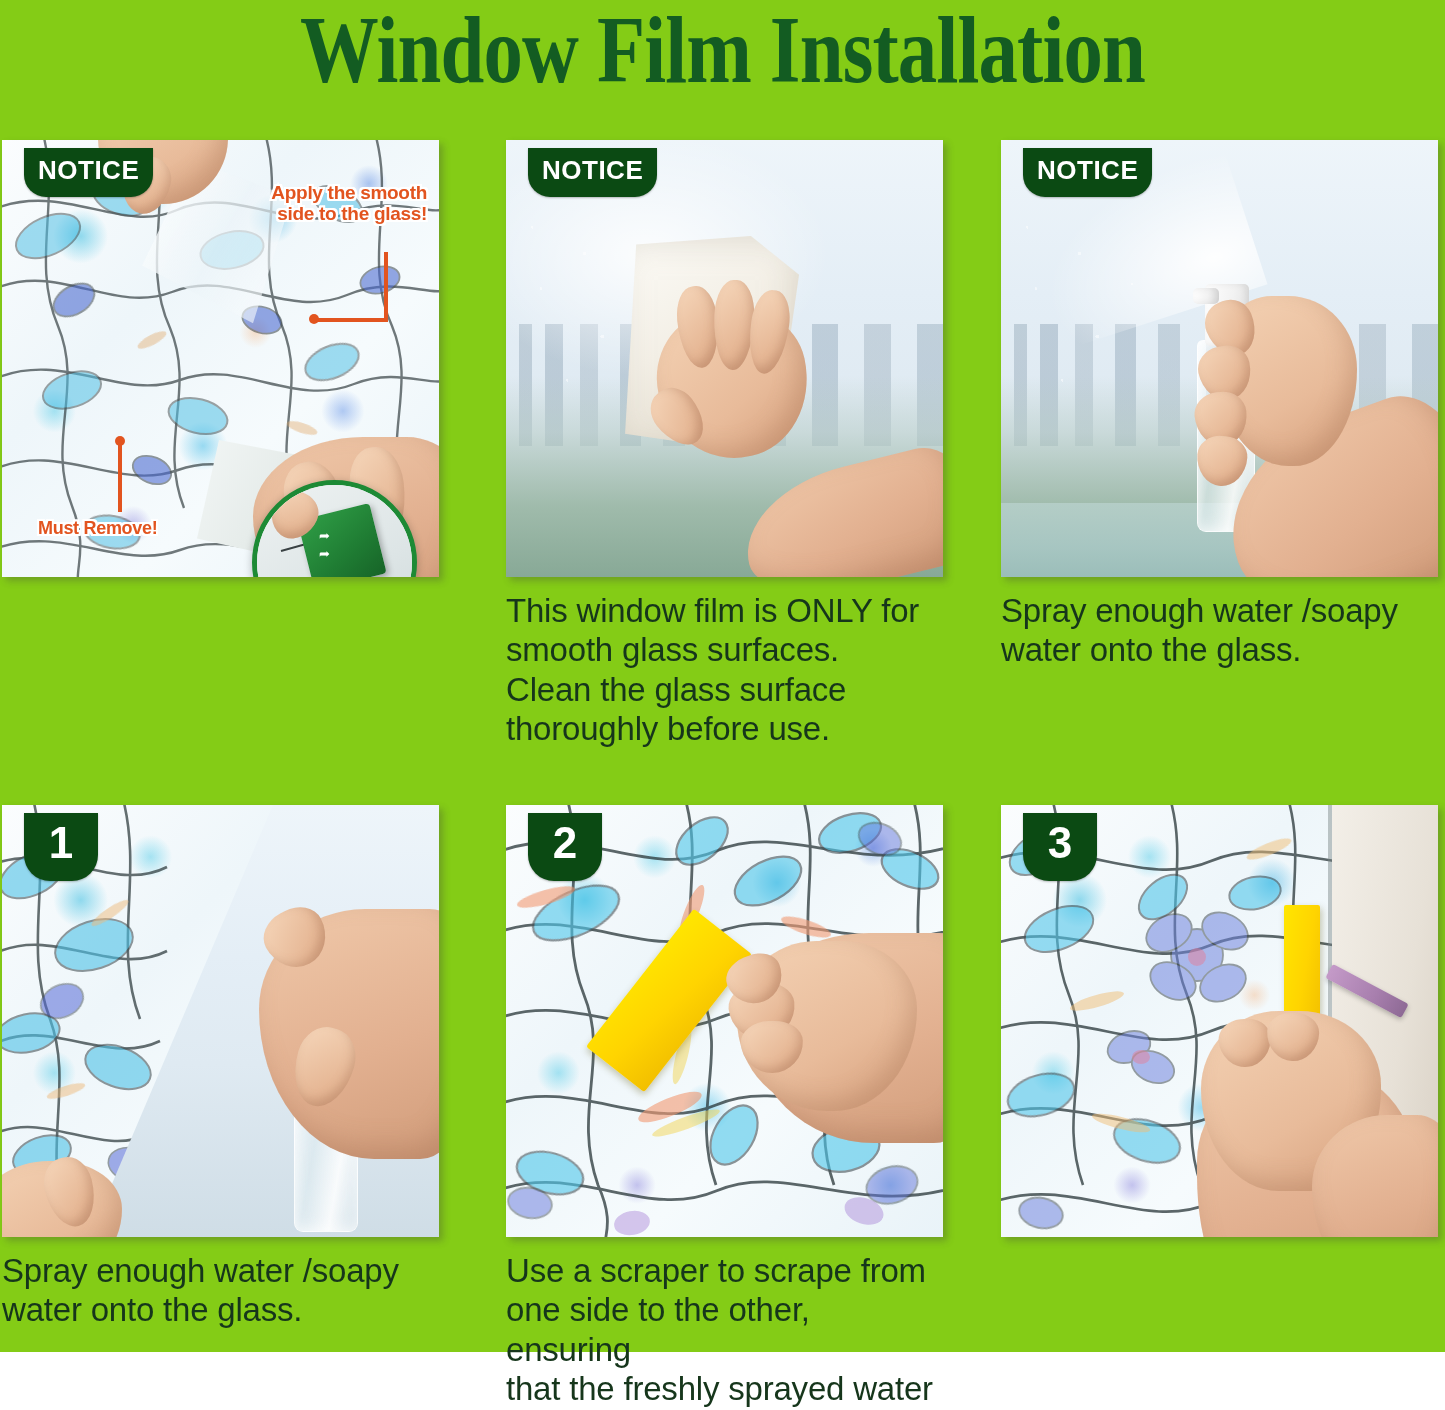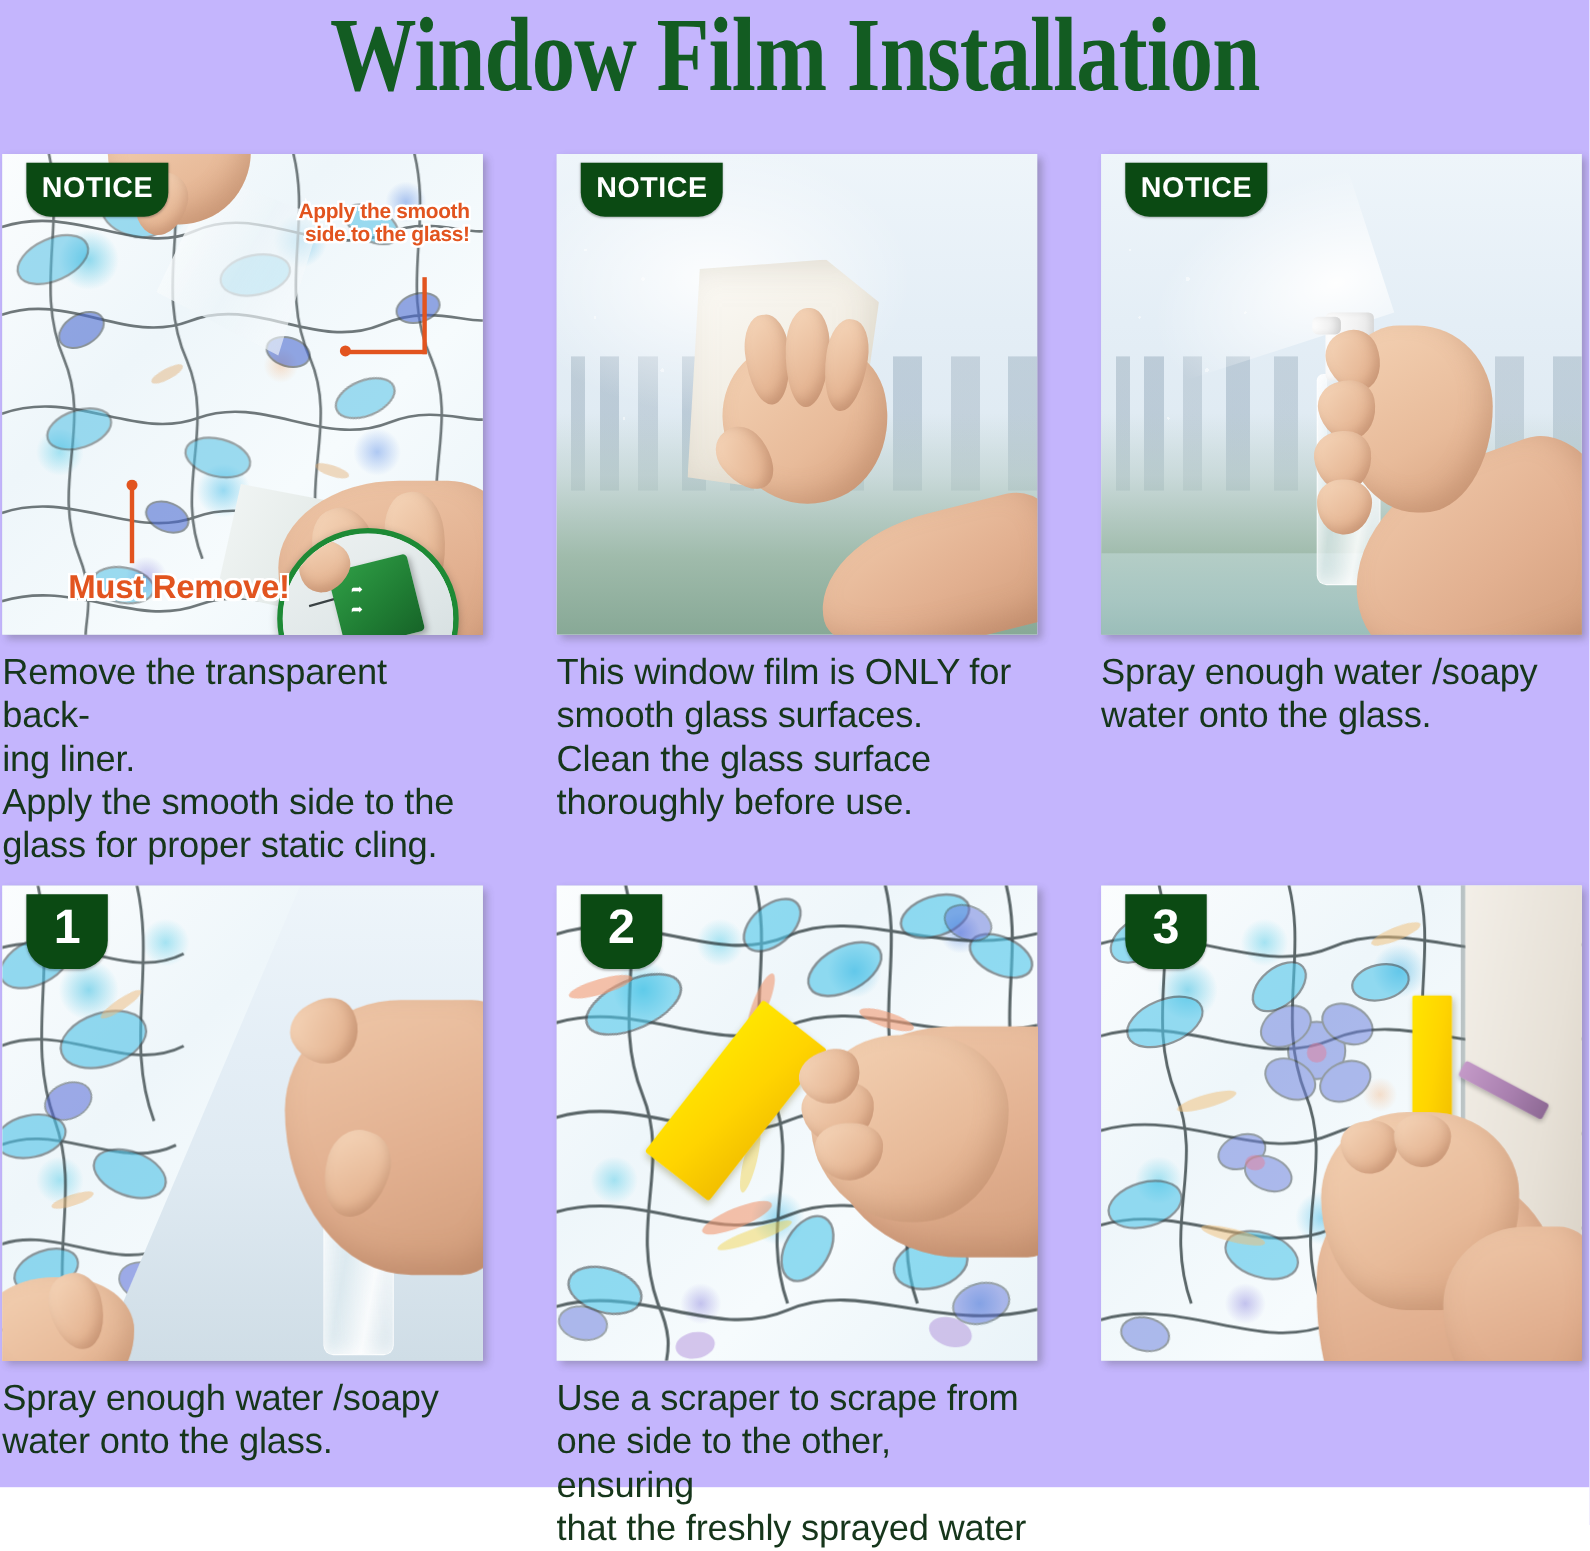--- a/index.html
+++ b/index.html
@@ -10,21 +10,21 @@
   body {
     width: 1445px;
     height: 1410px;
     font-family: "Liberation Sans", sans-serif;
     overflow: hidden;
   }
   .page {
     position: relative;
     width: 1445px;
     height: 1352px;
-    background: #c4b5fd;
+    background: #84cc16;
   }
 
   
   .title {
     position: absolute;
     left: 0;
     top: -6px;
     width: 1445px;
     text-align: center;
     font-family: "Liberation Serif", serif;
@@ -119,22 +119,21 @@
     paint-order: stroke fill;
     text-shadow:
       2px 0 0 #fff, -2px 0 0 #fff, 0 2px 0 #fff, 0 -2px 0 #fff,
       2px 2px 0 #fff, -2px 2px 0 #fff, 2px -2px 0 #fff, -2px -2px 0 #fff;
   }
   .annot-apply { right: 12px; top: 42px; }
   .annot-must {
     left: 36px;
     top: 378px;
     text-align: center;
-    font-size: 30px;
-    margin-left: 24px;
+    font-size: 18px;
   }
 
   
   .leader {
     position: absolute;
     background: #e2541f;
     z-index: 34;
   }
   .dot {
     position: absolute;
@@ -387,24 +386,20 @@
         <div class="annot annot-apply">Apply the smooth
 side to the glass!</div>
         <div class="leader" style="right:51px;top:112px;width:4px;height:70px;"></div>
         <div class="leader" style="right:51px;top:178px;width:74px;height:4px;"></div>
         <div class="dot" style="right:120px;top:174px;"></div>
 
         <div class="annot annot-must">Must Remove!</div>
         <div class="leader" style="left:116px;top:300px;width:4px;height:72px;"></div>
         <div class="dot" style="left:113px;top:296px;"></div>
       </div>
-      <div class="caption">Remove the transparent back-
-ing liner.
-Apply the smooth side to the
-glass for proper static cling.</div>
     </div>
 
     <div class="cell cell-2">
       <div class="photo">
         <div class="sky"></div>
         <div class="skyline"></div>
         <div class="city"></div>
         <div class="mist"></div>
         <div class="droplets"></div>
 

